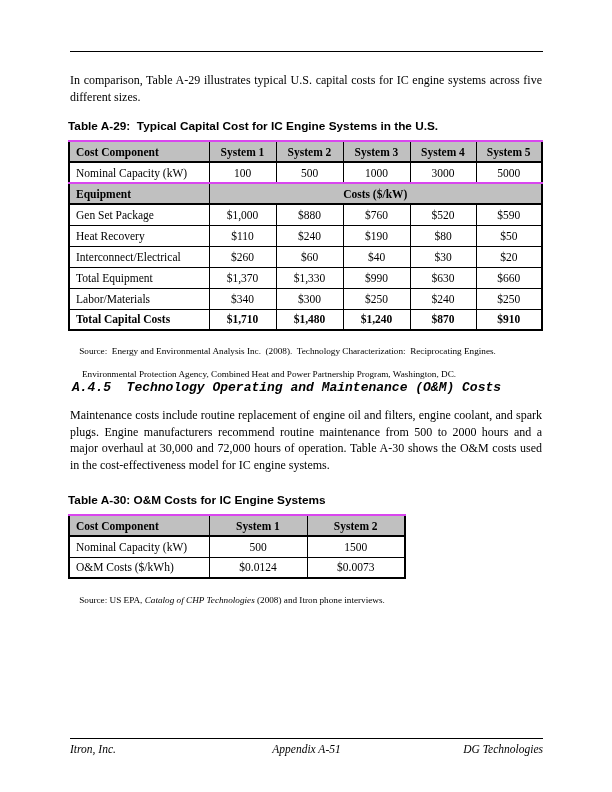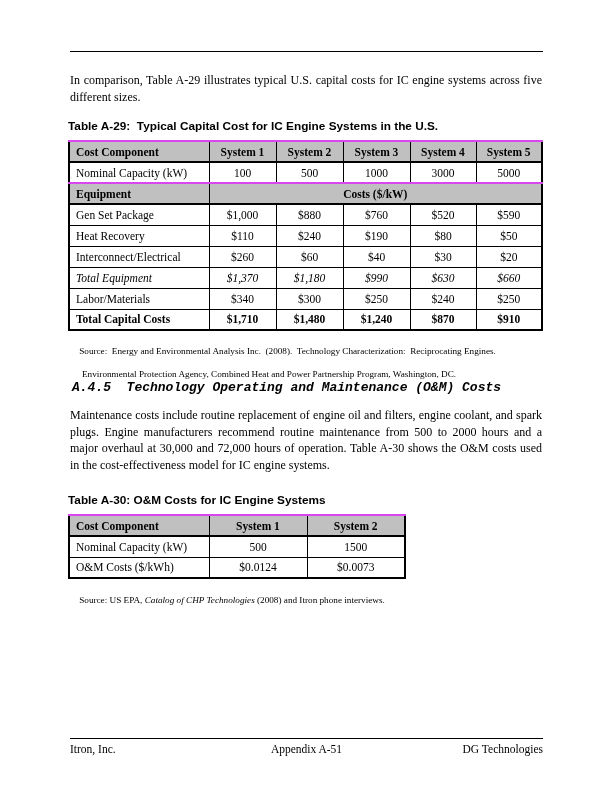--- a/index.html
+++ b/index.html
@@ -72,21 +72,21 @@
     padding: 3px 6px 3px 6px;
     height: 21px;
     font-weight: normal;
     text-align: center;
     overflow: hidden;
   }
   .doc-table th { font-weight: bold; }
   .doc-table .left { text-align: left; }
   .doc-table tr.gray th, .doc-table tr.gray td { background: #c0c0c0; }
   .doc-table tr.gray th { border-top: 2px solid #d946ef; border-bottom: 2px solid #000; }
-  .doc-table tr.row-italic td { font-style: italic; }
+  .doc-table tr.row-italic td { }
   .doc-table tr.row-bold td { font-weight: bold; }
   #table-a29 { top: 140px; left: 68px; width: 473px; }
   #table-a30 { top: 514px; left: 68px; width: 336px; }
 
   
   .source-note {
     left: 70px;
     font-size: 9.2px;
     line-height: 11.2px;
     white-space: pre-wrap;
@@ -99,20 +99,21 @@
   
   .footer-rule {
     top: 738px; left: 70px; width: 473px;
     border-top: 1.6px solid #000;
   }
   .footer {
     top: 743px; left: 70px; width: 473px;
     display: flex;
     justify-content: flex-end;
     align-items: baseline;
+    font-style: italic;
     font-size: 11.5px;
   }
   .footer .f-center { text-align: center; flex: 1; }
   .footer .f-left  { width: 140px; text-align: left; }
   .footer .f-right { width: 140px; text-align: right; }
 </style>
 </head>
 <body>
 
 <div class="page">
@@ -173,21 +174,21 @@
         <td class="left">Interconnect/Electrical</td>
         <td>$260</td>
         <td>$60</td>
         <td>$40</td>
         <td>$30</td>
         <td>$20</td>
       </tr>
       <tr class="row-italic">
         <td class="left">Total Equipment</td>
         <td>$1,370</td>
-        <td>$1,180</td>
+        <td>$1,330</td>
         <td>$990</td>
         <td>$630</td>
         <td>$660</td>
       </tr>
       <tr>
         <td class="left">Labor/Materials</td>
         <td>$340</td>
         <td>$300</td>
         <td>$250</td>
         <td>$240</td>

